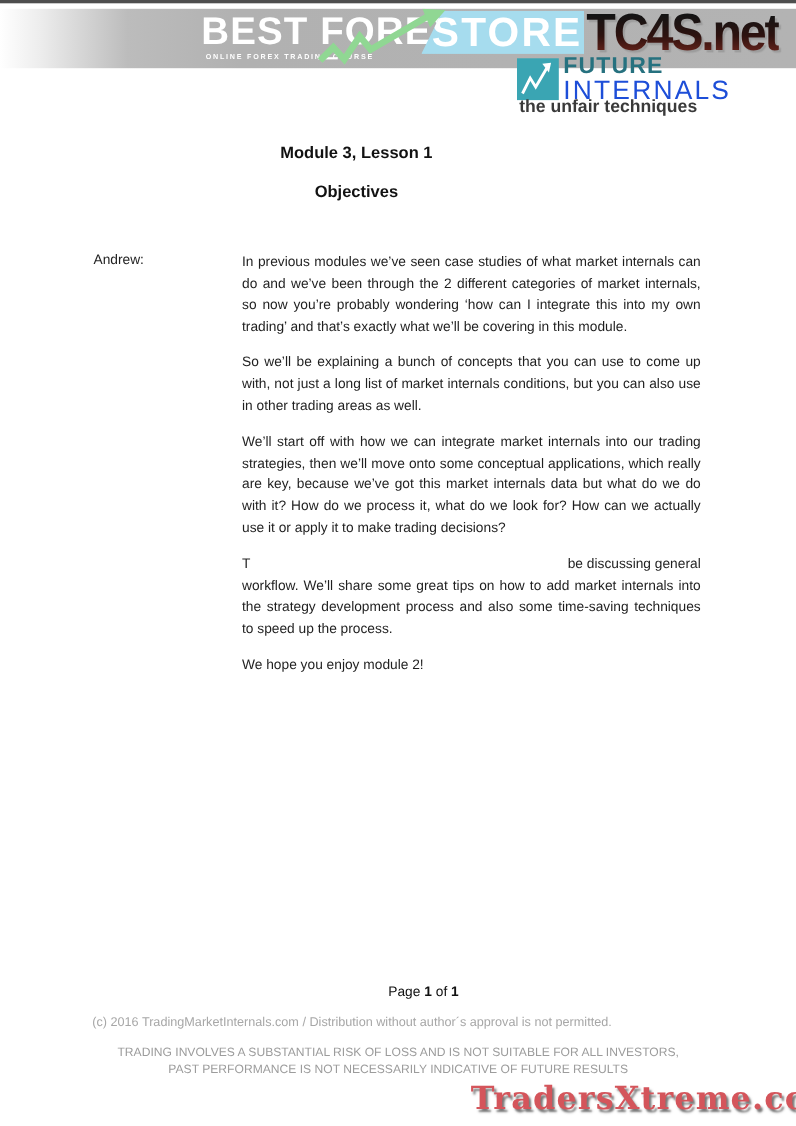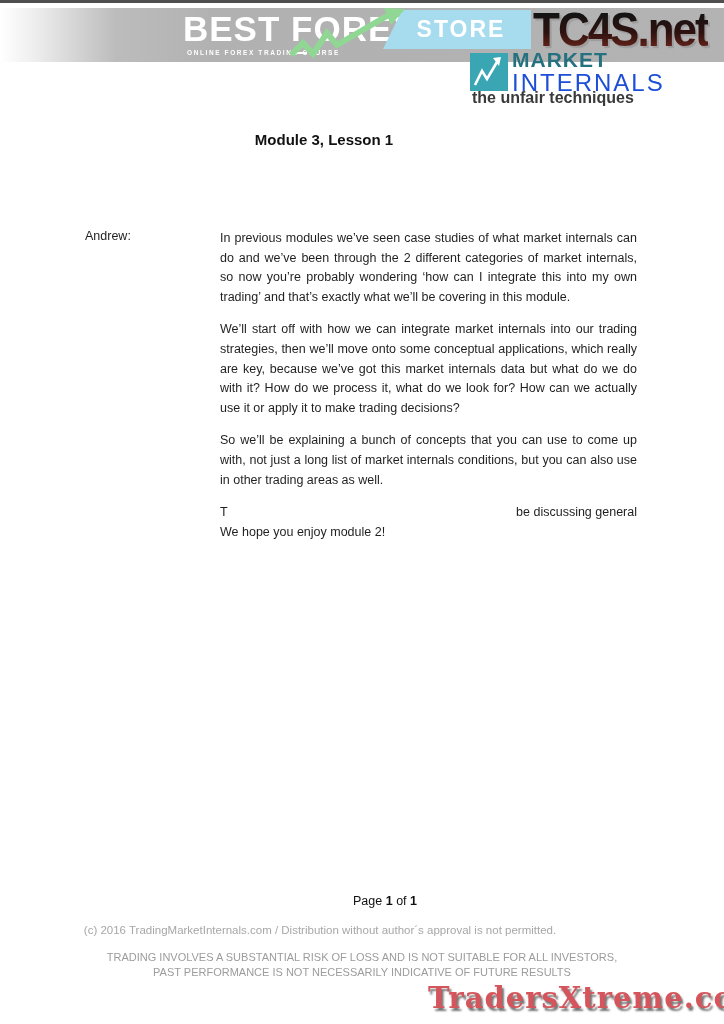--- a/index.html
+++ b/index.html
@@ -22,21 +22,21 @@
   .bf-tagline {
     position:absolute; left:187px; top:49px; color:#ffffff;
     font-size:6.5px; font-weight:bold; letter-spacing:1.6px; white-space:nowrap;
   }
   .bf-tagline-rule { position:absolute; left:289px; top:52px; width:18px; height:2px; background:#ffffff; }
   .store-box {
     position:absolute; left:383px; top:10px; width:148px; height:39px;
     background:#a6dcee; clip-path:polygon(13% 0, 100% 0, 100% 100%, 0 100%);
     display:flex; align-items:center; justify-content:center; padding-left:8px; box-sizing:border-box;
   }
-  .store-box span { color:#ffffff; font-size:23px; font-weight:bold; letter-spacing:2px; }
+  .store-box span { color:#ffffff; font-size:37px; font-weight:bold; letter-spacing:2px; }
   .green-arrow { position:absolute; left:288px; top:8px; }
   .tc4s {
     position:absolute; left:533px; top:3px; white-space:nowrap;
     font-size:44px; font-weight:bold; letter-spacing:-2px;
     transform:scaleY(1.08); transform-origin:top left;
     background:linear-gradient(180deg,#141414 20%,#2e120f 55%,#7c2a20 95%);
     -webkit-background-clip:text; background-clip:text; color:transparent;
     filter:drop-shadow(2px 2px 0 rgba(150,150,150,0.75));
   }
 
@@ -105,36 +105,38 @@
   </svg>
 
   <div class="tc4s">TC4S.net</div>
 
   <div class="mi-square">
     <svg width="38" height="38" viewBox="0 0 38 38">
       <polyline points="5,32 12,18 17,26 27,9" fill="none" stroke="#ffffff" stroke-width="2.6"></polyline>
       <polygon points="23,5 31,4 29,13" fill="#ffffff"></polygon>
     </svg>
   </div>
-  <div class="mi-market">MARKET</div>
+  <div class="mi-market">FUTURE</div>
   <div class="mi-internals">INTERNALS</div>
   <div class="mi-tagline">the unfair techniques</div>
 
   <div class="doc-title t1">Module 3, Lesson 1</div>
+  <div class="doc-title t2">Objectives</div>
 
   <div class="transcript">
     <div class="speaker">Andrew:</div>
     <div class="paras">
       <p>In previous modules we’ve seen case studies of what market internals can do and we’ve been through the 2 different categories of market internals, so now you’re probably wondering ‘how can I integrate this into my own trading’ and that’s exactly what we’ll be covering in this module.</p>
+      <p>So we’ll be explaining a bunch of concepts that you can use to come up with, not just a long list of market internals conditions, but you can also use in other trading areas as well.</p>
       <p>We’ll start off with how we can integrate market internals into our trading strategies, then we’ll move onto some conceptual applications, which really are key, because we’ve got this market internals data but what do we do with it? How do we process it, what do we look for? How can we actually use it or apply it to make trading decisions?</p>
-      <p>So we’ll be explaining a bunch of concepts that you can use to come up with, not just a long list of market internals conditions, but you can also use in other trading areas as well.</p>
       <div class="p4-line1">
         <span>T</span>
         <span>be discussing general</span>
       </div>
+      <p class="p4-rest">workflow. We’ll share some great tips on how to add market internals into the strategy development process and also some time-saving techniques to speed up the process.</p>
       <p>We hope you enjoy module 2!</p>
     </div>
   </div>
 
 
   <div class="page-num">
     <span>Page</span>
     <b>1</b>
     <span>of</span>
     <b>1</b>

